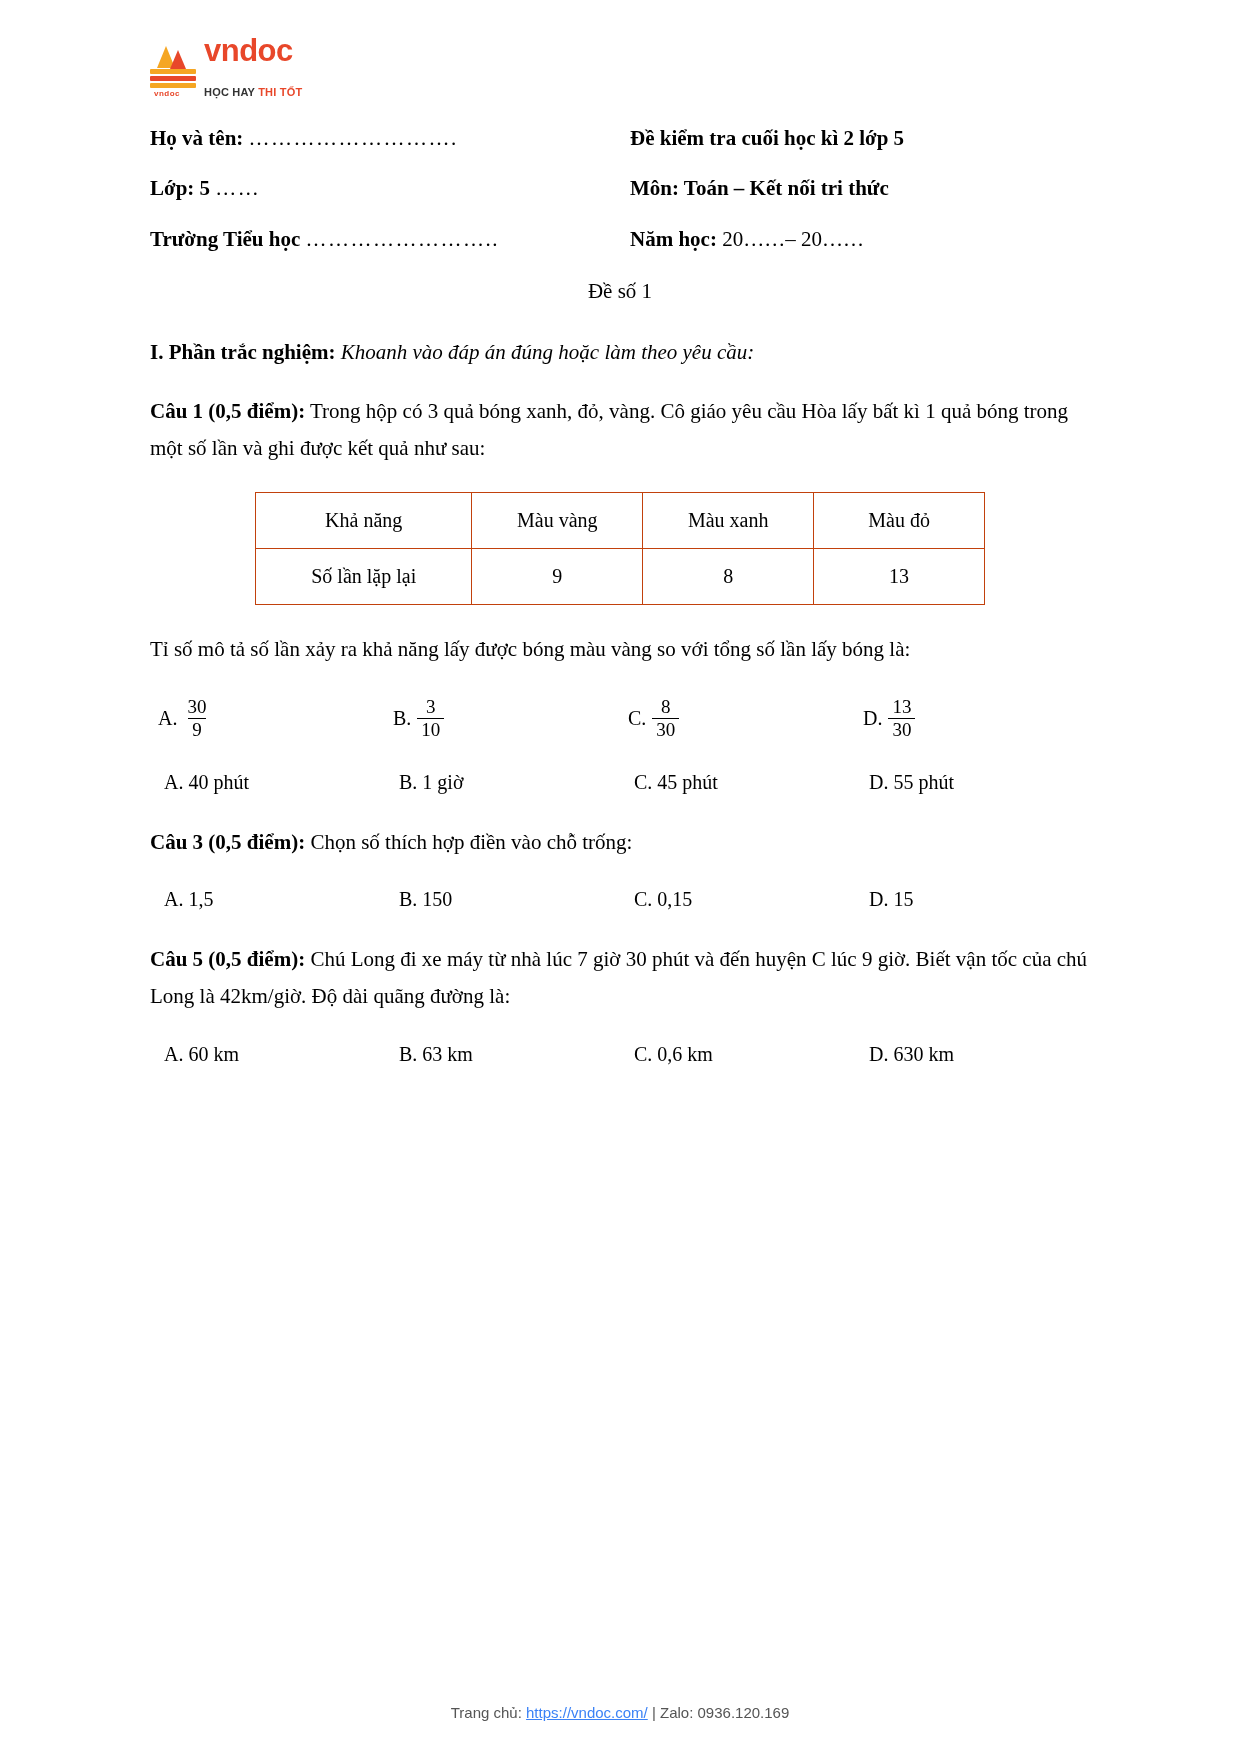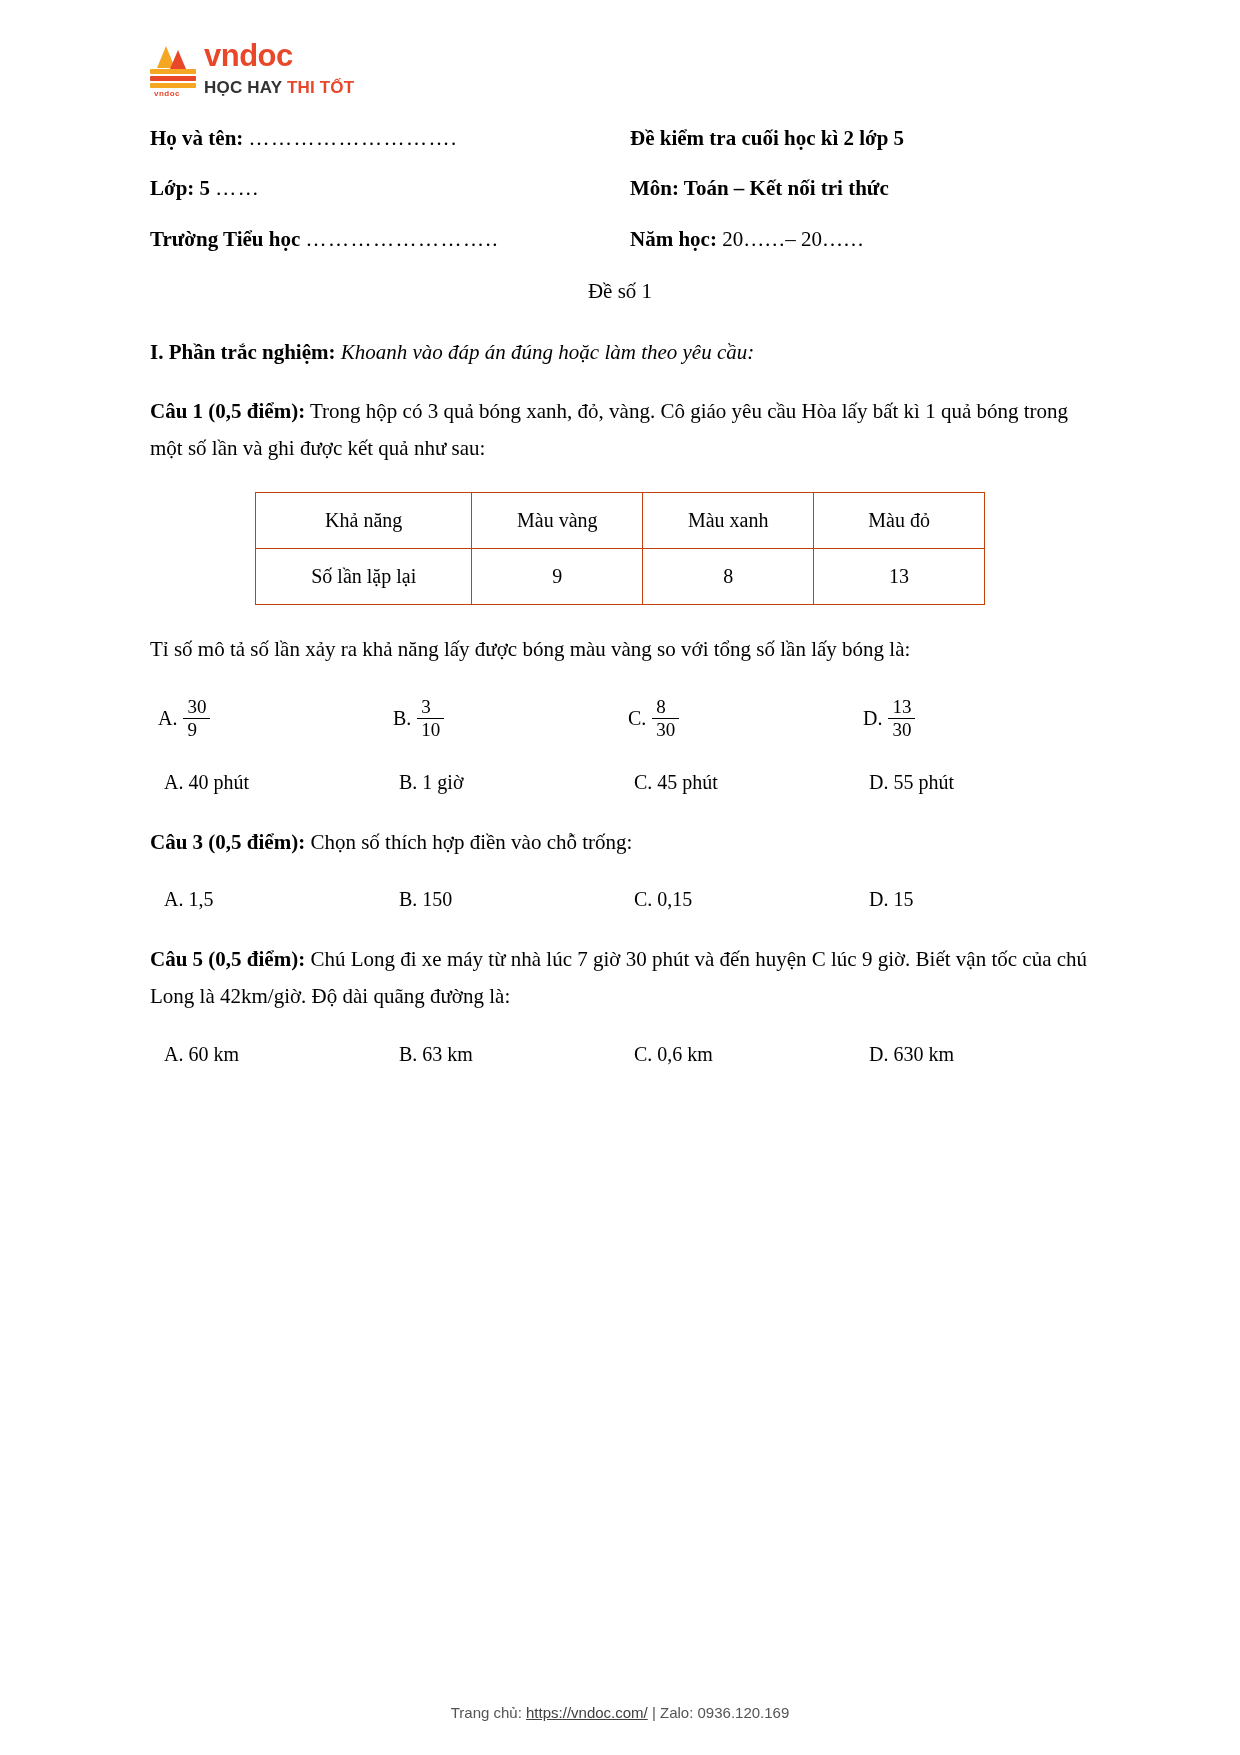--- a/index.html
+++ b/index.html
@@ -84,23 +84,23 @@
   .logo-name {
     font-family: "Liberation Sans", sans-serif;
     font-size: 31px;
     font-weight: bold;
     color: #e8472a;
     line-height: 1;
     letter-spacing: -0.5px;
   }
   .logo-tag {
     font-family: "Liberation Sans", sans-serif;
-    font-size: 17px;
+    font-size: 11px;
     font-weight: bold;
-    margin-top: 7px;
+    margin-top: 20px;
     letter-spacing: .2px;
     text-align: center;
   }
   .logo-tag .t-dark { color: #333; }
   .logo-tag .t-red { color: #e8472a; }
 
   
   .info-row {
     display: flex;
     margin-bottom: 22px;
@@ -154,20 +154,21 @@
     display: flex;
     align-items: center;
     gap: 6px;
     padding-left: 8px;
     box-sizing: border-box;
   }
   .ans-row.frac .opt { align-items: center; }
   .frac-box {
     display: inline-flex;
     flex-direction: column;
+    align-items: center;
     line-height: 1.15;
     font-size: 19px;
   }
   .frac-box .num { padding: 0 4px; }
   .frac-box .den {
     border-top: 1px solid #000;
     padding: 0 4px;
   }
   .ans-row.plain { font-size: 20px; }
   .ans-row.plain .opt { padding-left: 14px; text-align: center; }
@@ -184,21 +185,21 @@
     position: absolute;
     left: 0;
     right: 0;
     bottom: 34px;
     text-align: center;
     font-family: "Liberation Sans", sans-serif;
     font-size: 15px;
     color: #555;
   }
   .footer a {
-    color: #404040;
+    color: #3b82f6;
     text-decoration: underline;
   }
 </style>
 </head>
 <body>
 
 <div class="page">
 
   <div class="logo-wrap">
     <div class="logo-mark">

